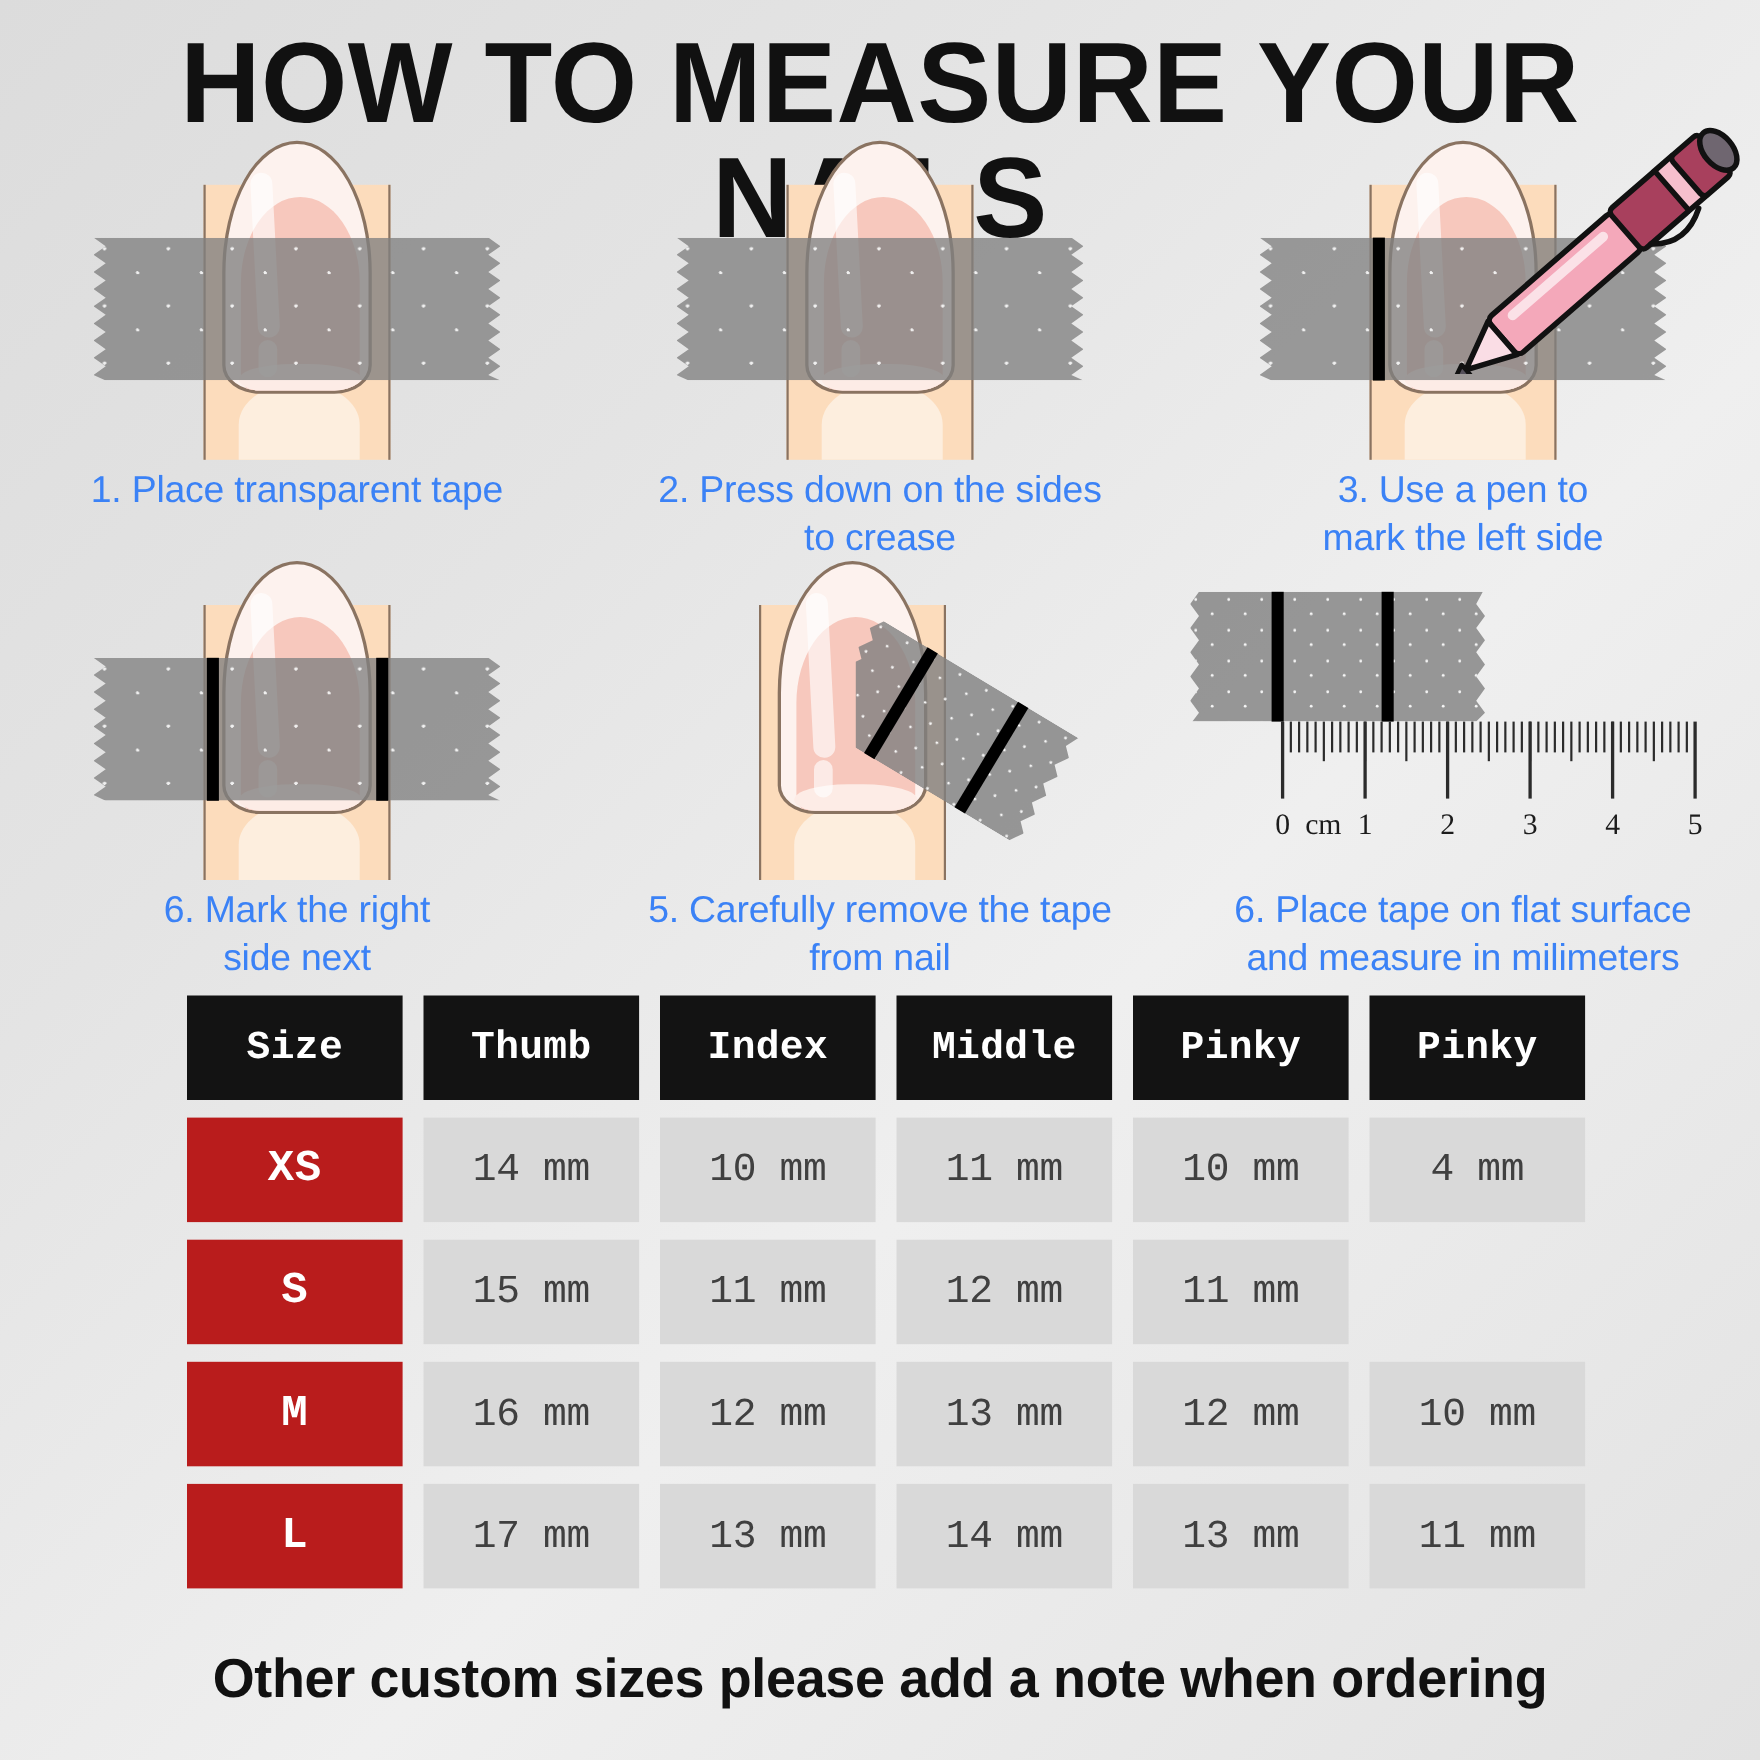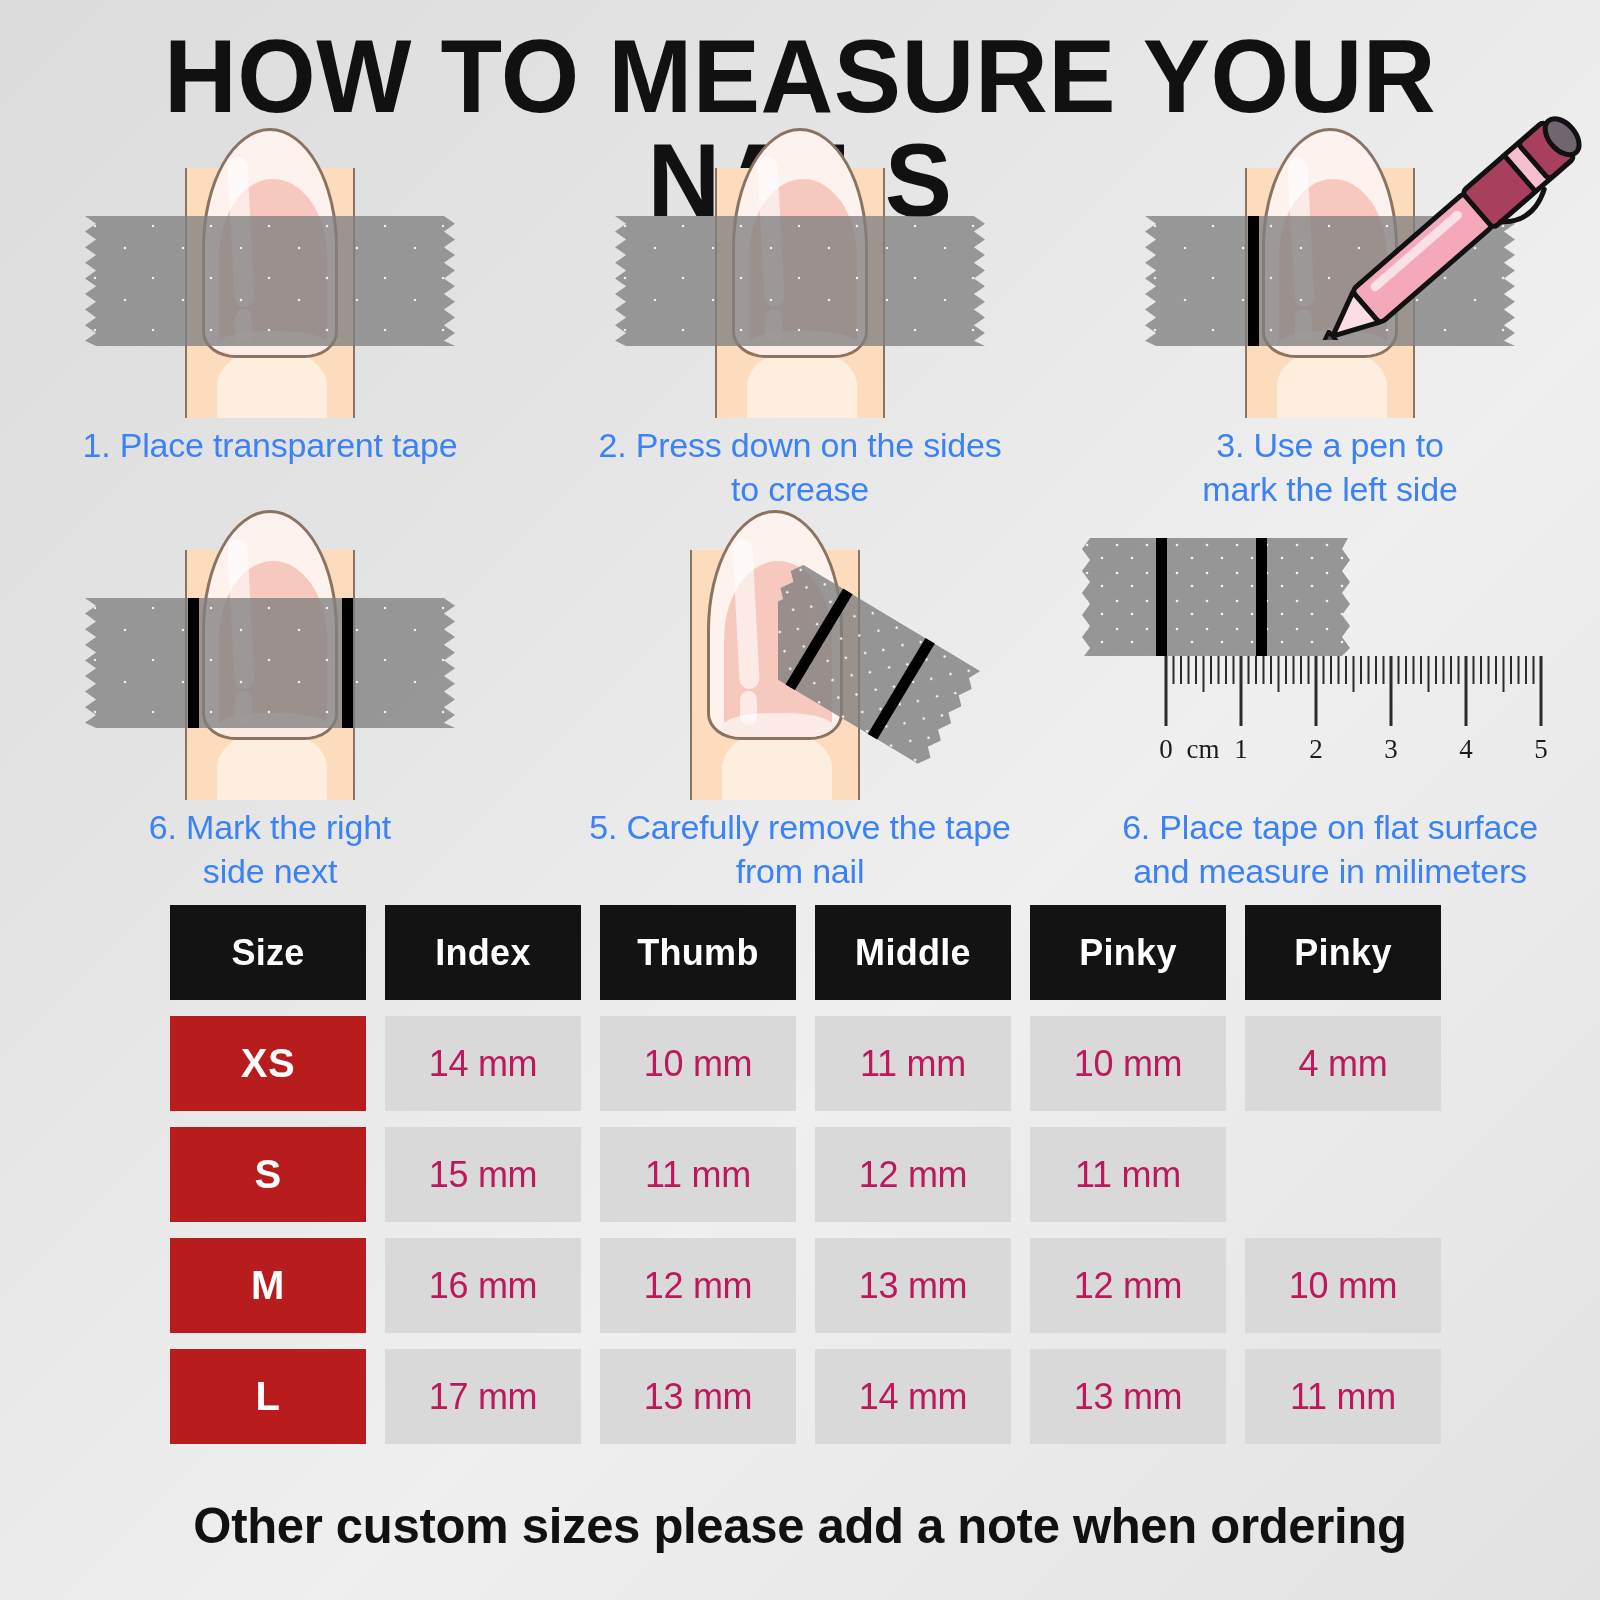--- a/index.html
+++ b/index.html
@@ -234,20 +234,21 @@
     width: 520px;
     height: 280px;
   }
 
   
   .sizetable {
     position: absolute;
     left: 170px;
     top: 905px;
     width: 1416px;
+    font-family: Liberation Mono, monospace;
   }
 
   .trow {
     display: flex;
     gap: 19px;
     margin-bottom: 16px;
   }
 
   .tcell {
     width: 196px;
@@ -268,21 +269,21 @@
   .size-cell {
     background: #b91c1c;
     color: #ffffff;
     font-weight: bold;
     font-size: 40px;
     letter-spacing: 0.5px;
   }
 
   .val-cell {
     background: #d9d9d9;
-    color: #be185d;
+    color: #404040;
     font-weight: 400;
     letter-spacing: -0.3px;
   }
 
   
   .footer {
     position: absolute;
     top: 1497px;
     left: 0;
     width: 1600px;
@@ -560,22 +561,22 @@
       <div>and measure in milimeters</div>
     </div>
   </div>
 
 </div>
 
 <div class="sizetable">
 
   <div class="trow">
     <div class="tcell th">Size</div>
+    <div class="tcell th">Thumb</div>
     <div class="tcell th">Index</div>
-    <div class="tcell th">Thumb</div>
     <div class="tcell th">Middle</div>
     <div class="tcell th">Pinky</div>
     <div class="tcell th">Pinky</div>
   </div>
 
   <div class="trow">
     <div class="tcell size-cell">XS</div>
     <div class="tcell val-cell">14 mm</div>
     <div class="tcell val-cell">10 mm</div>
     <div class="tcell val-cell">11 mm</div>

